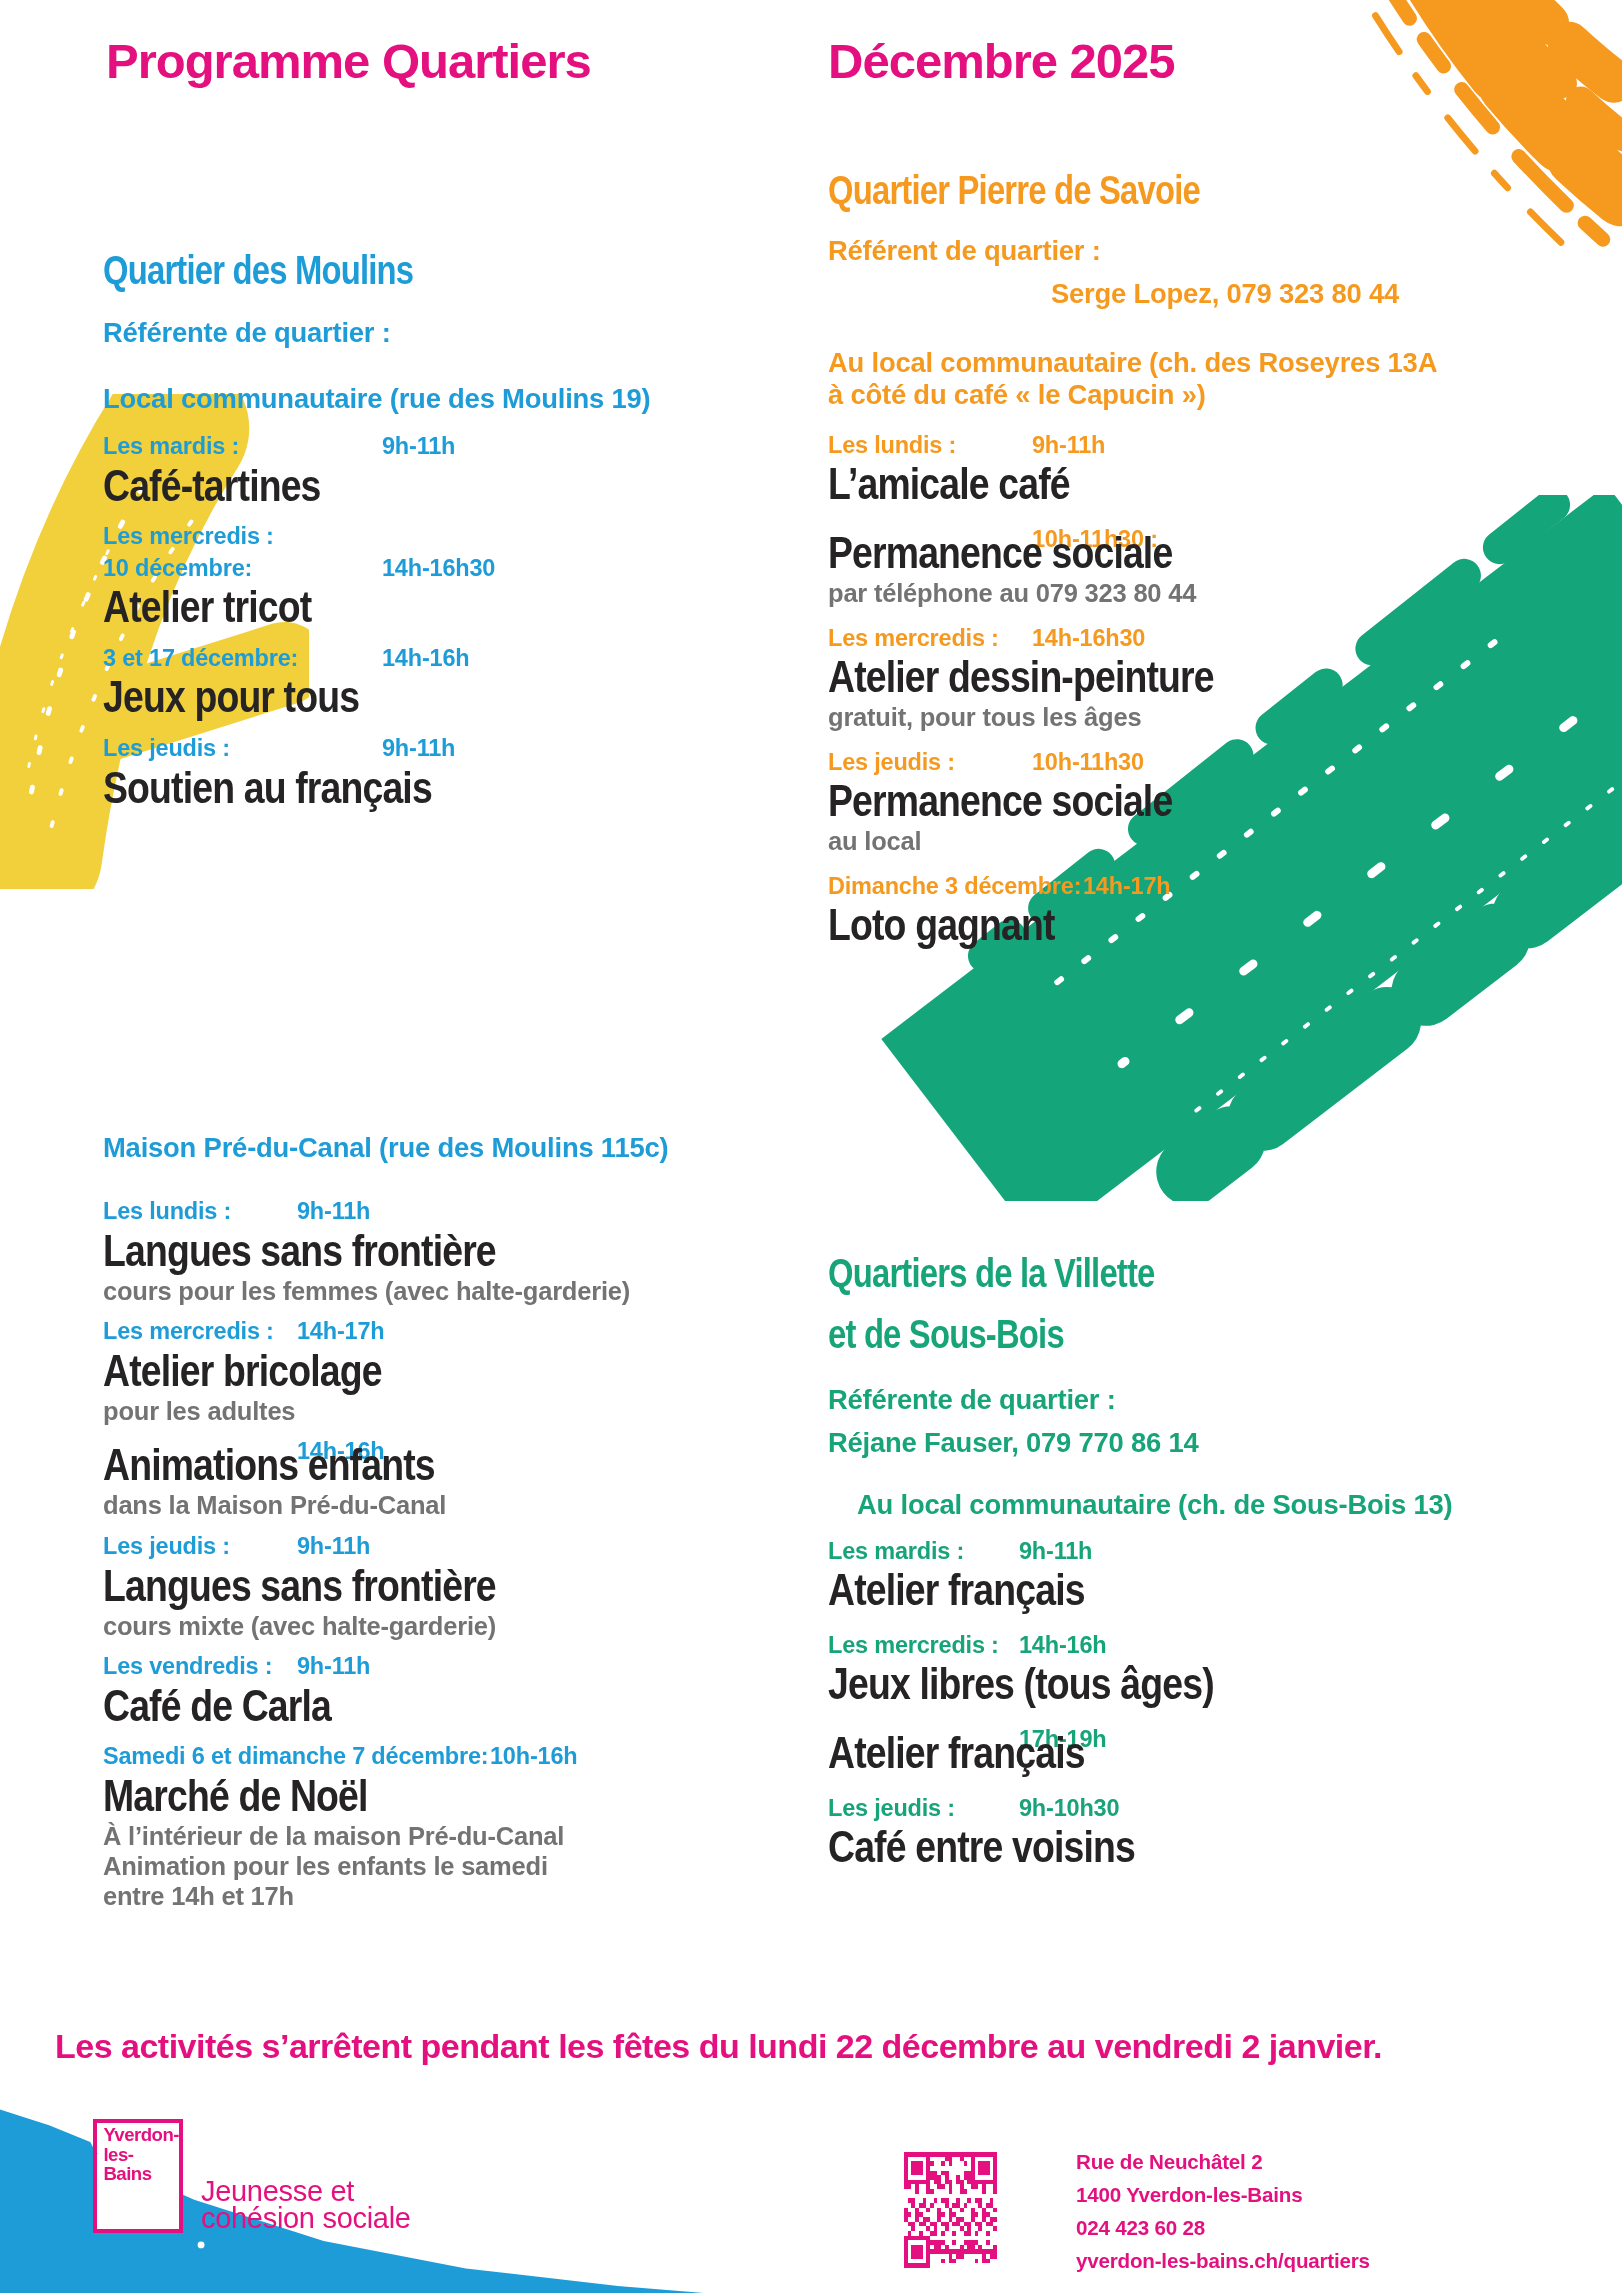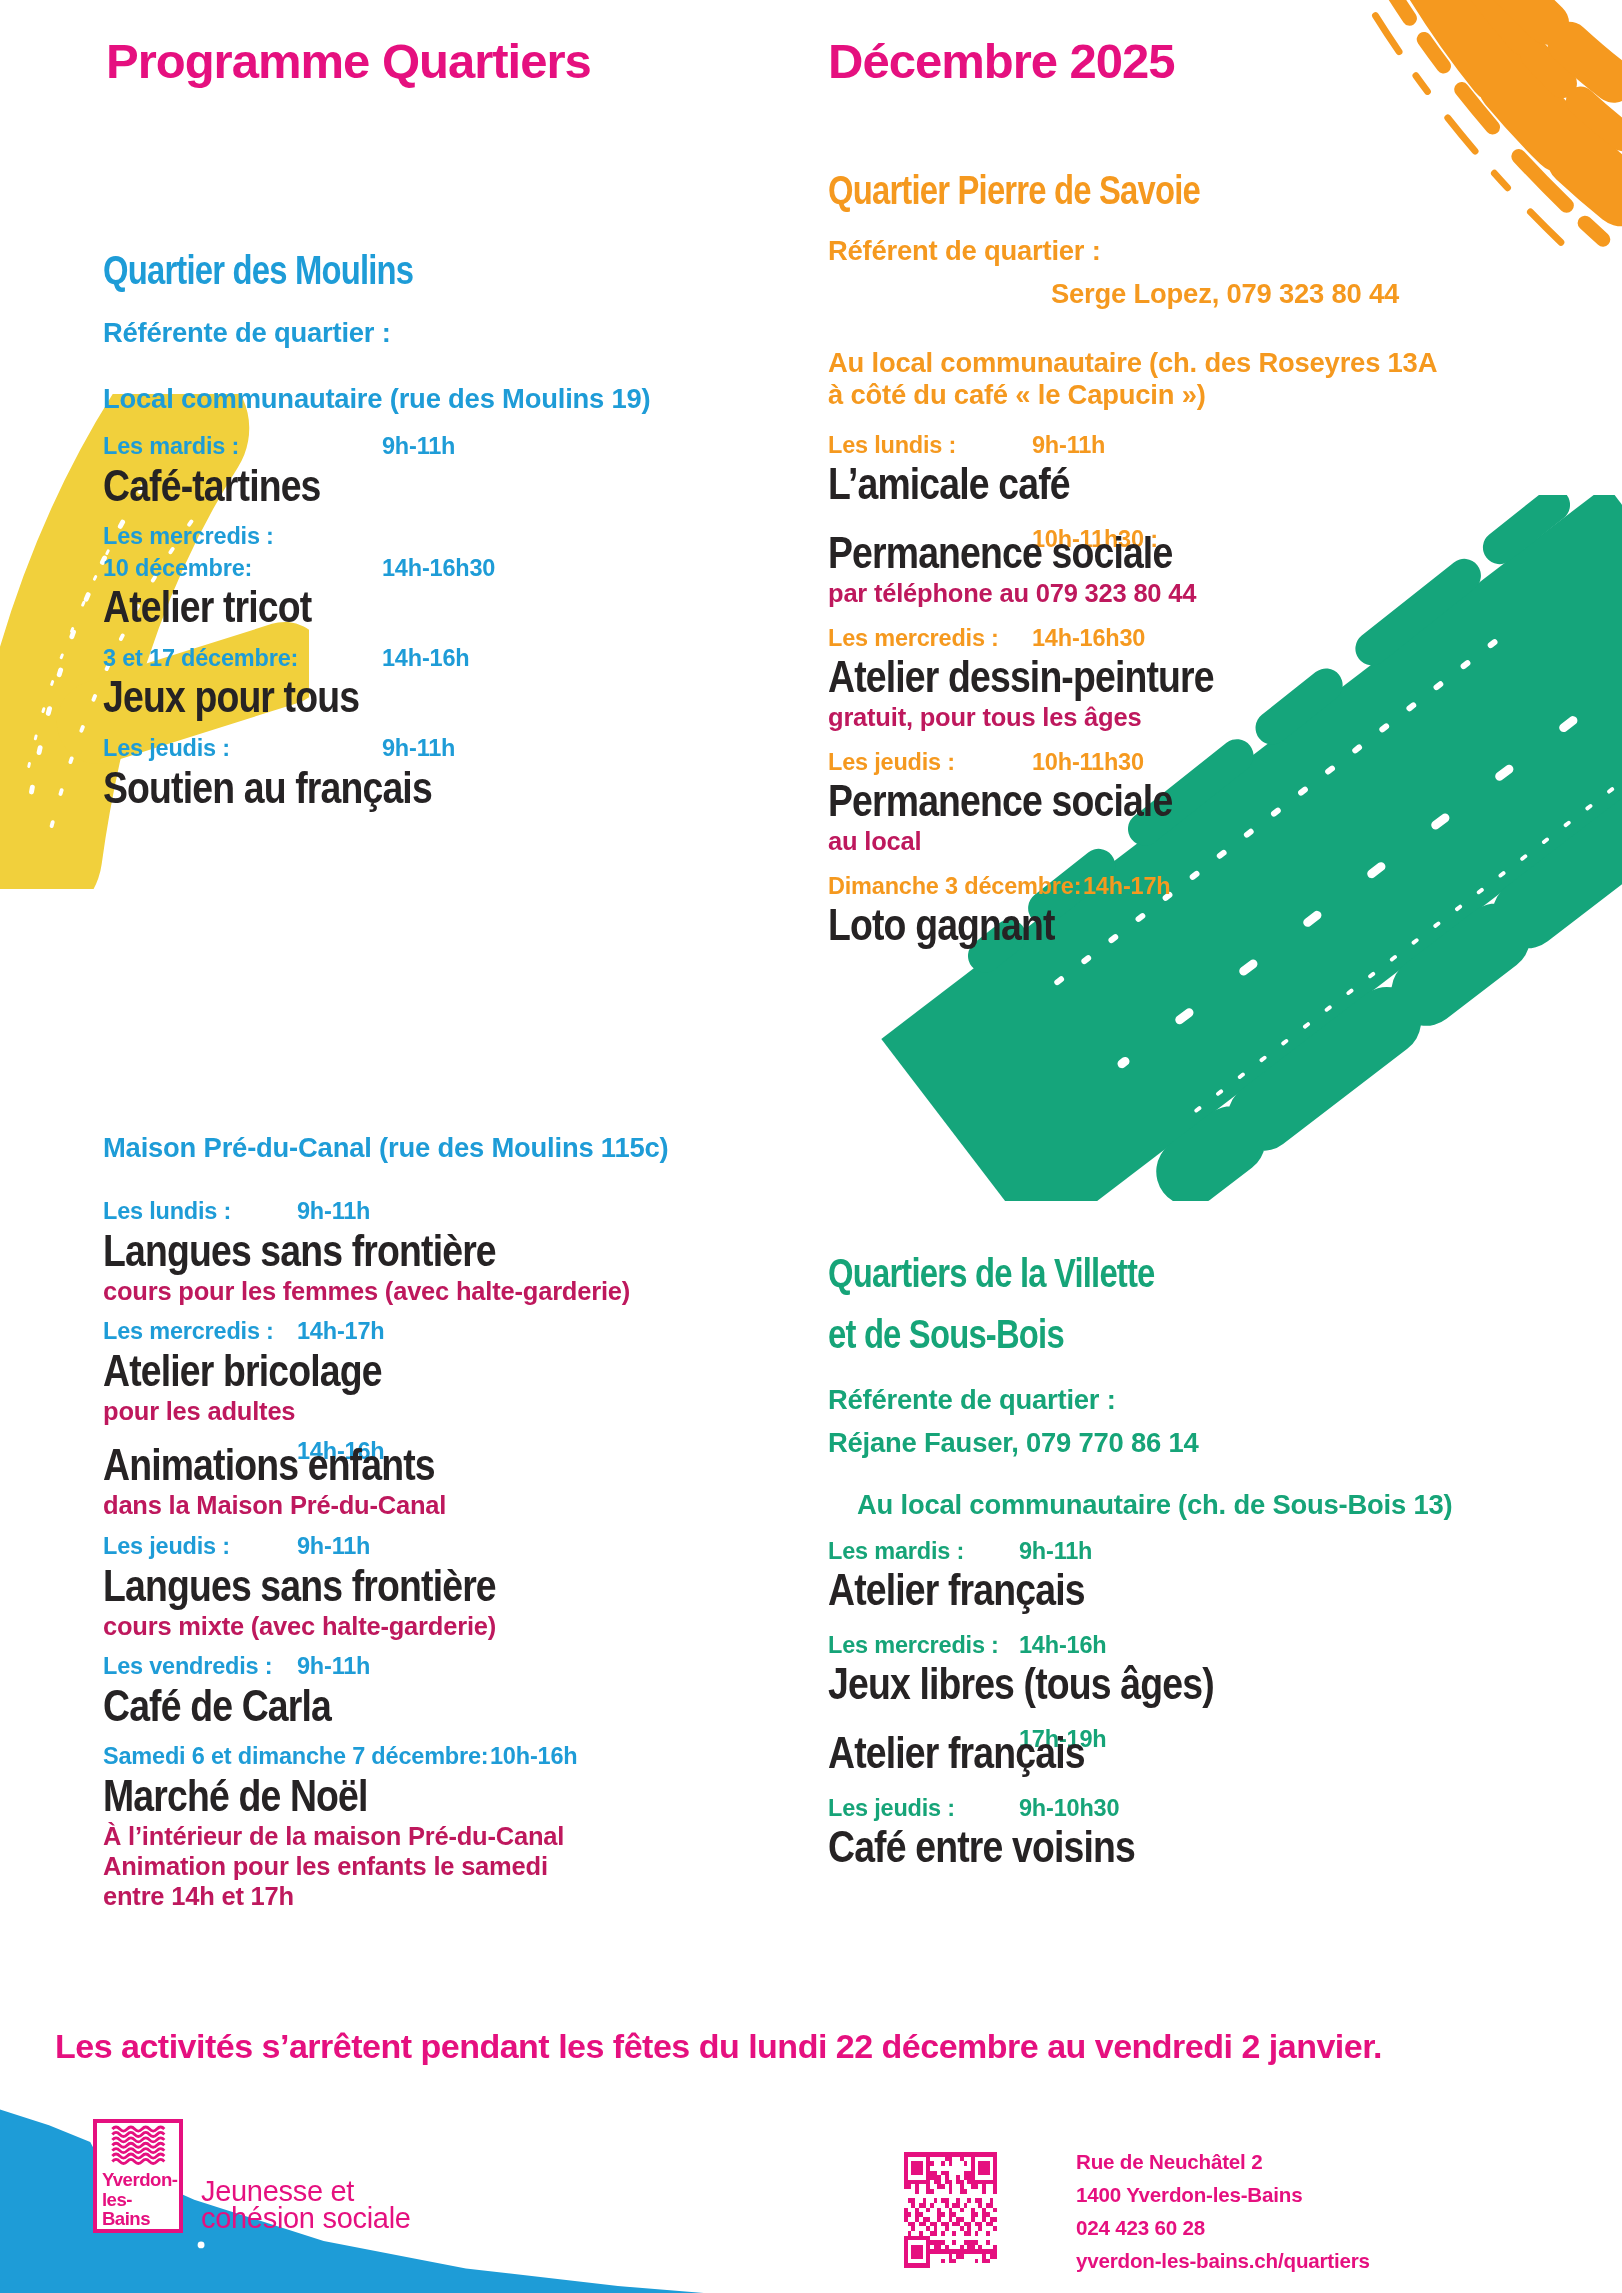--- a/index.html
+++ b/index.html
@@ -39,32 +39,32 @@
   .sec-canal    .time.time-far{left:387px;}
   .sec-savoie   .time{left:204px;}
   .sec-savoie   .time.time-far{left:255px;}
   .sec-villette .time{left:191px;}
   .event{margin-bottom:13.7px;}
   .sec-savoie .event,.sec-villette .event{margin-bottom:17.6px;}
   .evt-title{
     margin:0; font-size:44px; font-weight:700; line-height:51px; letter-spacing:-1px;
     color:#262324; transform:scaleX(.85); transform-origin:left top; white-space:nowrap;
   }
-  .evt-sub{margin:0; font-size:25.5px; font-weight:700; line-height:30px; letter-spacing:-0.2px; color:#be185d;}
+  .evt-sub{margin:0; font-size:25.5px; font-weight:700; line-height:30px; letter-spacing:-0.2px; color:#737373;}
   .vtitle{line-height:61px !important; white-space:nowrap;}
   
   .notice{
     position:absolute; left:47px; top:2019px; width:1568px; margin:8px;
     font-size:34px; font-weight:700; letter-spacing:-0.5px; color:#E5107F;
   }
   
   .logo{
     position:absolute; left:93px; top:2119px; width:90px; height:114px;
     border:4.9px solid #E5107F; box-sizing:border-box; background:#fff;
-    display:flex; flex-direction:column;
+    display:flex; flex-direction:row;
   }
   .logo svg{display:block; margin:2px auto 0;}
   .logo-text{
     font-size:18.6px; font-weight:700; line-height:19.6px; color:#E5107F;
     padding:2px 0 0 4.9px; letter-spacing:-0.5px;
   }
   .org{
     position:absolute; left:201px; top:2178px; margin:0;
     font-size:29px; font-weight:400; line-height:27.4px; color:#E5107F; letter-spacing:-0.3px;
   }

